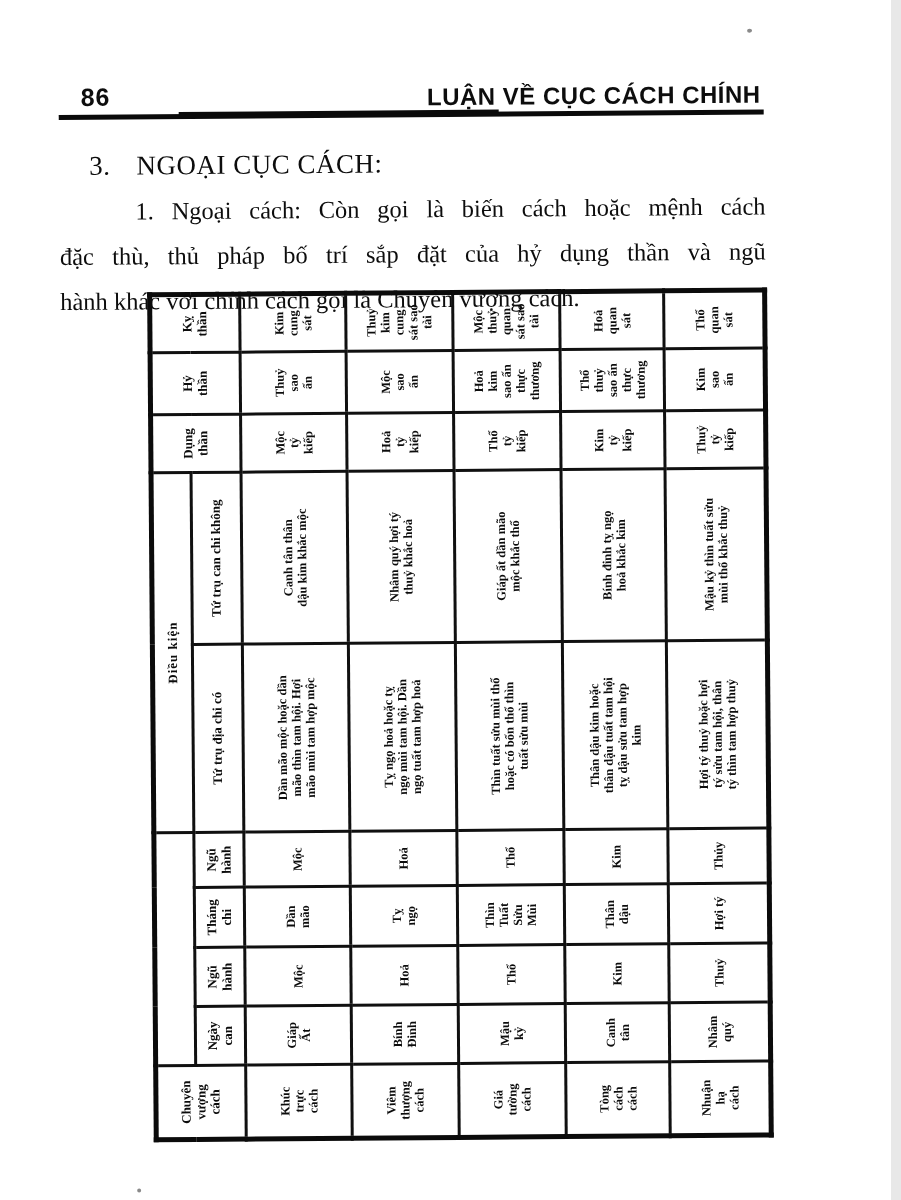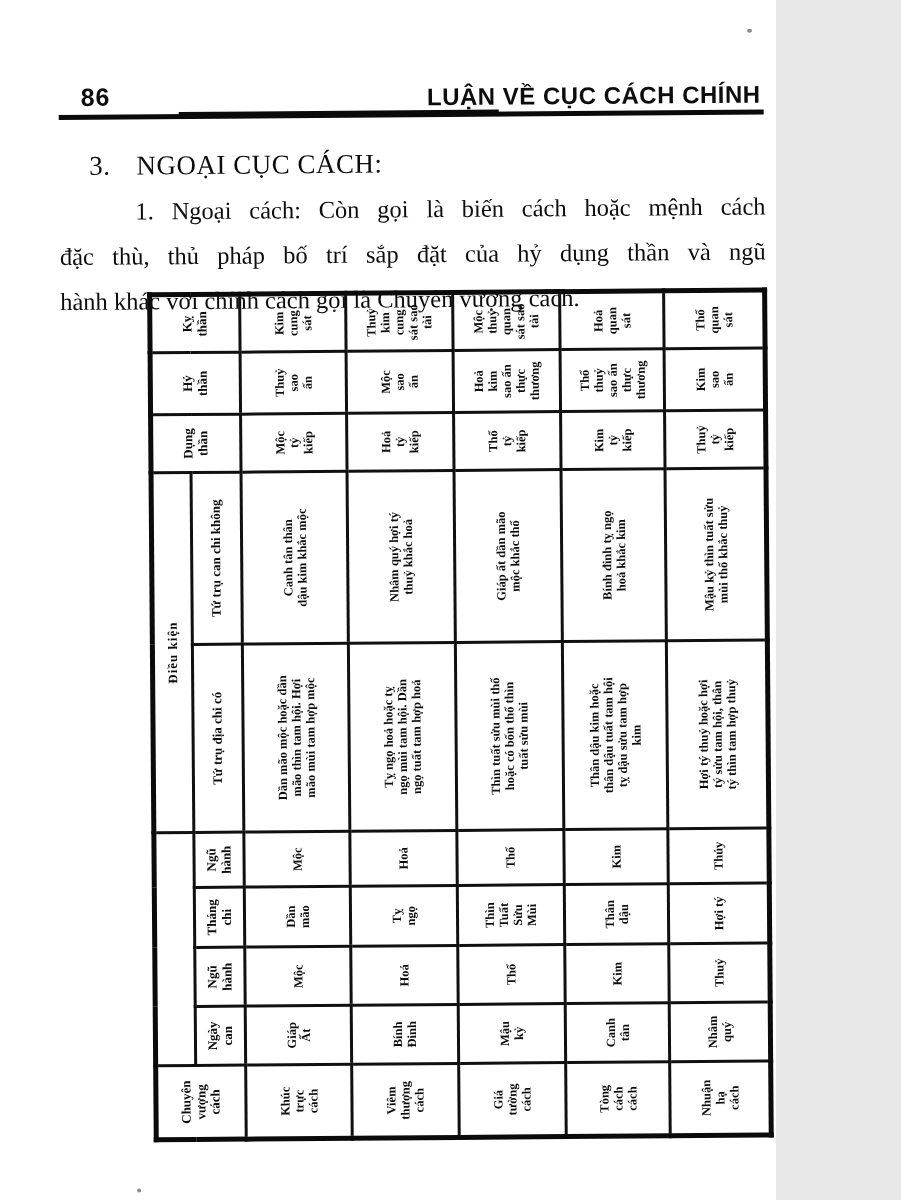--- a/index.html
+++ b/index.html
@@ -1,17 +1,17 @@
 <!DOCTYPE html>
 <html><head>
 <meta charset="utf-8">
 <style>
   html,body{margin:0;padding:0;background:#e8e8e8;}
   .page{
-    position:relative;width:776px;height:1200px;background:#ffffff;
+    position:relative;width:891px;height:1200px;background:#ffffff;
     overflow:hidden;color:#0d0d0d;
     font-family:"Liberation Serif","DejaVu Serif",serif;
   }
   .tilt{position:absolute;left:0;top:0;width:901px;height:1200px;
     transform:rotate(-0.45deg);transform-origin:50% 55%;}
 
   
   .page-number{position:absolute;left:85px;top:80px;
     font-family:"Liberation Sans","DejaVu Sans",sans-serif;
     font-size:25px;font-weight:bold;letter-spacing:1px;}

